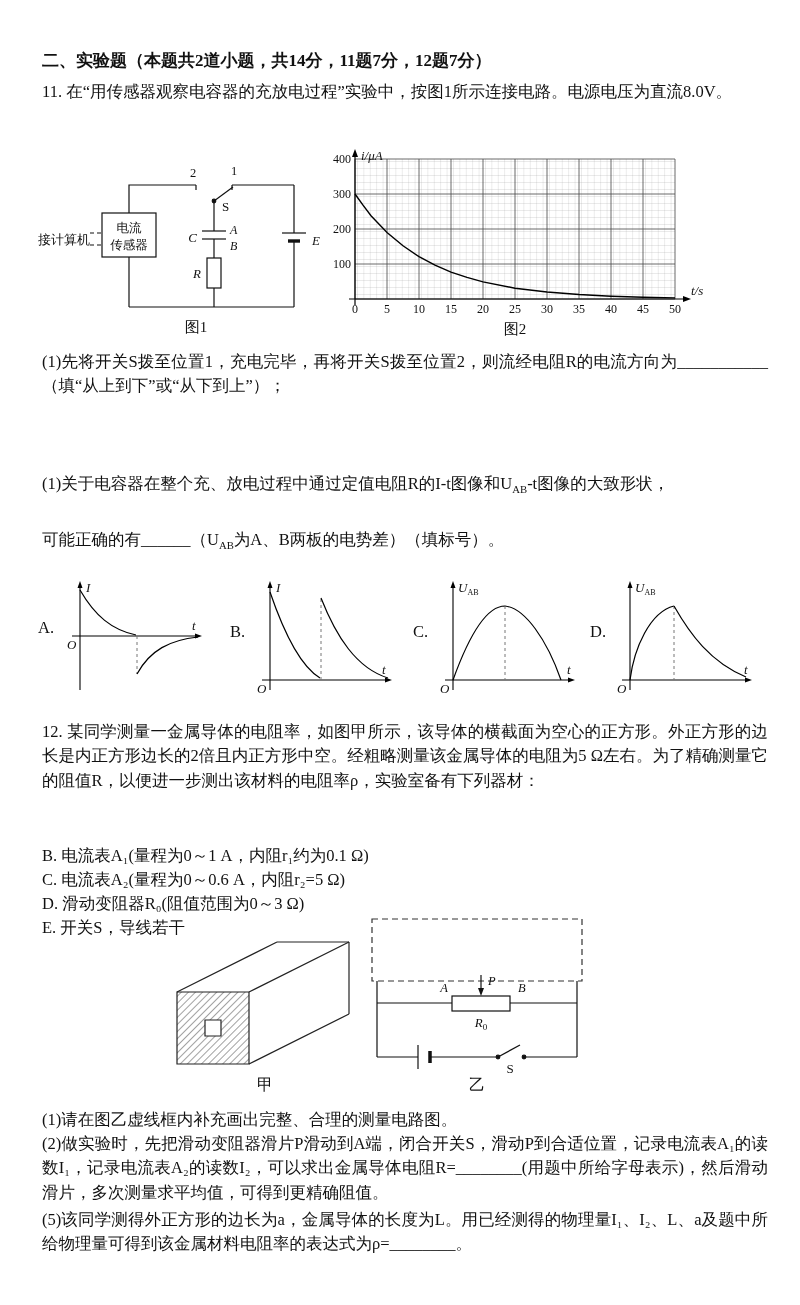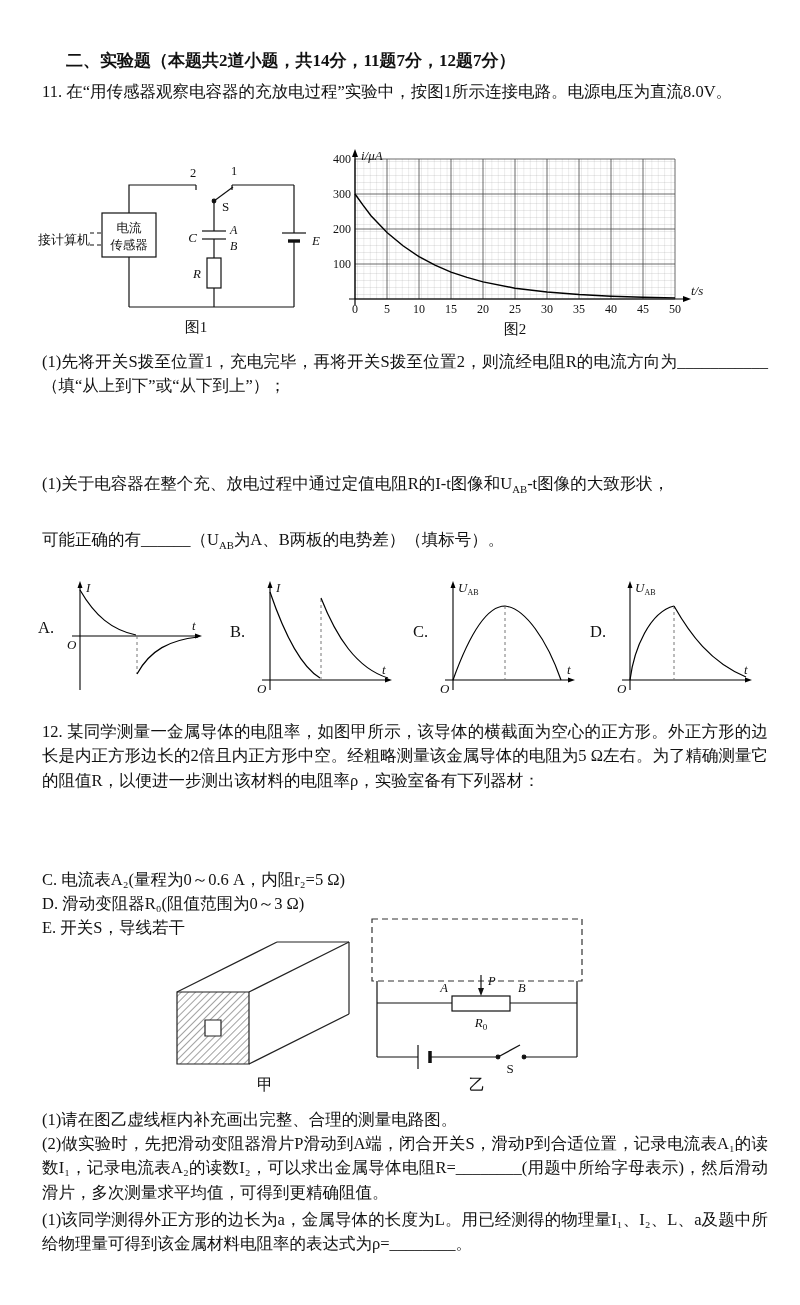--- a/index.html
+++ b/index.html
@@ -7,21 +7,21 @@
   .page {
     position:relative; width:800px; height:1305px; margin:0 auto;
     background:#ffffff; color:#111;
     font-family:"Liberation Serif","DejaVu Serif",serif;
     overflow:hidden;
   }
   .txt {
     position:absolute; left:42px; width:726px; margin:0;
     font-size:16.5px; line-height:1.48; text-align:justify;
   }
-  .bold { font-weight:bold;margin-left:24px; }
+  .bold { font-weight:bold; }
   sub { font-size:0.65em; }
   .opt-label { position:absolute; font-size:16.5px; }
   svg { position:absolute; }
   svg text { font-family:"Liberation Serif","DejaVu Serif",serif; fill:#111; }
 </style>
 </head>
 <body>
 
 <div class="page">
 
@@ -186,20 +186,21 @@
     </g>
     <path d="M20 102 C 24 70, 40 34, 64 28" fill="none" stroke="#000" stroke-width="1.2"></path>
     <line x1="64" y1="28" x2="64" y2="102" stroke="#777" stroke-width="1" stroke-dasharray="3 3"></line>
     <path d="M64 28 C 80 56, 100 84, 136 99" fill="none" stroke="#000" stroke-width="1.2"></path>
     <text x="25" y="14" font-size="13"><tspan font-style="italic">U</tspan><tspan dy="3" font-size="8">AB</tspan></text>
     <text x="134" y="96" font-size="13" font-style="italic">t</text>
     <text x="7" y="115" font-size="13" font-style="italic">O</text>
   </svg>
 
   <p class="txt" style="top:720px">12. 某同学测量一金属导体的电阻率，如图甲所示，该导体的横截面为空心的正方形。外正方形的边长是内正方形边长的2倍且内正方形中空。经粗略测量该金属导体的电阻为5 Ω左右。为了精确测量它的阻值R，以便进一步测出该材料的电阻率ρ，实验室备有下列器材：</p>
+  <p class="txt" style="top:844px">B. 电流表A₁(量程为0～1 A，内阻r₁约为0.1 Ω)</p>
   <p class="txt" style="top:868px">C. 电流表A₂(量程为0～0.6 A，内阻r₂=5 Ω)</p>
   <p class="txt" style="top:892px">D. 滑动变阻器R₀(阻值范围为0～3 Ω)</p>
   <p class="txt" style="top:916px">E. 开关S，导线若干</p>
 
   <svg width="230" height="165" viewBox="0 0 230 165" style="left:165px; top:930px;">
     <defs>
       <pattern id="hatch" width="5" height="5" patternUnits="userSpaceOnUse" patternTransform="rotate(45)">
         <line x1="0" y1="0" x2="0" y2="5" stroke="#444" stroke-width="1"></line>
       </pattern>
     </defs>
@@ -238,15 +239,15 @@
     <text x="84" y="77" font-size="12.5" font-style="italic" text-anchor="middle">A</text>
     <text x="128" y="70" font-size="12.5" font-style="italic">P</text>
     <text x="158" y="77" font-size="12.5" font-style="italic">B</text>
     <text x="121" y="112" font-size="13" text-anchor="middle"><tspan font-style="italic">R</tspan><tspan dy="3" font-size="9">0</tspan></text>
     <text x="150" y="158" font-size="13" text-anchor="middle">S</text>
     <text x="117" y="175" font-size="16" text-anchor="middle">乙</text>
   </svg>
 
   <p class="txt" style="top:1108px">(1)请在图乙虚线框内补充画出完整、合理的测量电路图。</p>
   <p class="txt" style="top:1132px">(2)做实验时，先把滑动变阻器滑片P滑动到A端，闭合开关S，滑动P到合适位置，记录电流表A₁的读数I₁，记录电流表A₂的读数I₂，可以求出金属导体电阻R=________(用题中所给字母表示)，然后滑动滑片，多次测量求平均值，可得到更精确阻值。</p>
-  <p class="txt" style="top:1208px">(1)该同学测得外正方形的边长为a，金属导体的长度为L。用已经测得的物理量I₁、I₂、L、a及题中所给物理量可得到该金属材料电阻率的表达式为ρ=________。</p>
+  <p class="txt" style="top:1208px">(5)该同学测得外正方形的边长为a，金属导体的长度为L。用已经测得的物理量I₁、I₂、L、a及题中所给物理量可得到该金属材料电阻率的表达式为ρ=________。</p>
 
 </div>
 
 </body></html>

